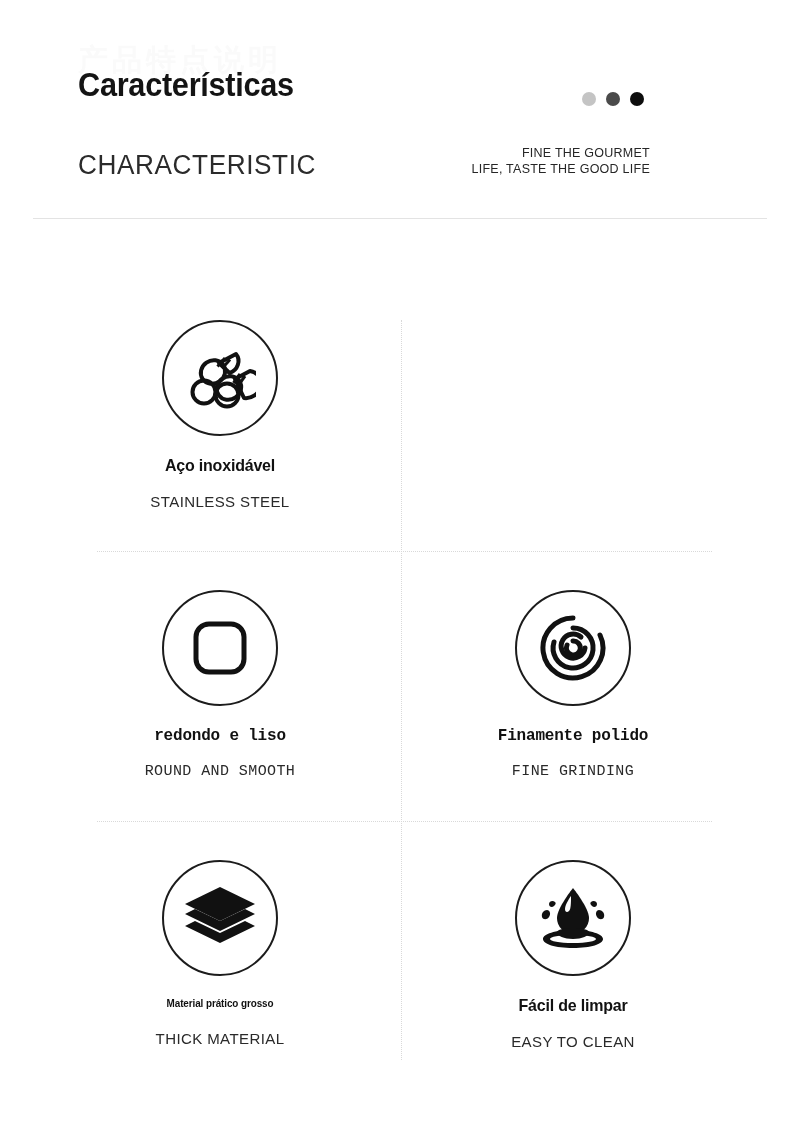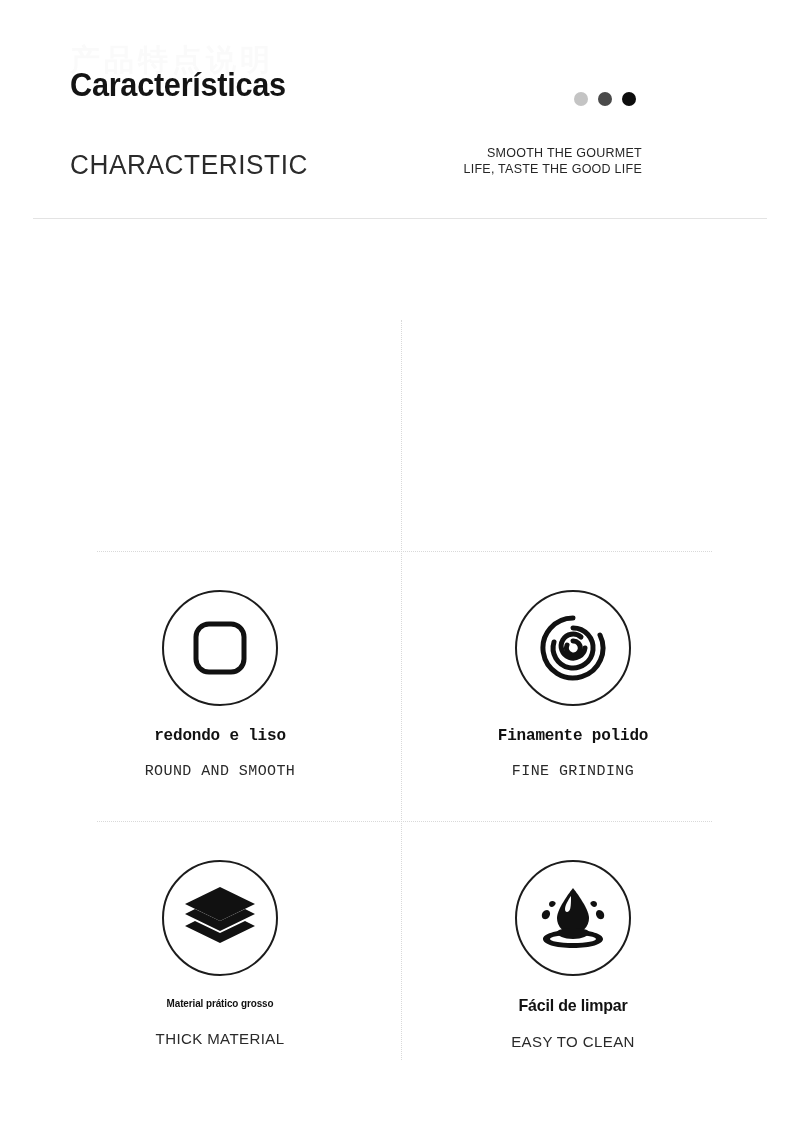--- a/index.html
+++ b/index.html
@@ -12,21 +12,21 @@
     height: 1140px;
     position: relative;
     font-family: "Liberation Sans", sans-serif;
     color: #1a1a1a;
     overflow: hidden;
   }
 
   
   .header {
     position: absolute;
-    left: 0; top: 0;
+    left: 8px; top: 0;
     width: 700px;
     height: 218px;
   }
   .watermark {
     position: absolute;
     left: 70px;
     top: 40px;
     font-size: 30px;
     font-weight: bold;
     letter-spacing: 4px;
@@ -179,29 +179,47 @@
 
   <div class="title-en">CHARACTERISTIC</div>
 
   <div class="dots">
     <span class="dot" style="background: rgb(196, 196, 196);"></span>
     <span class="dot" style="background: rgb(74, 74, 74);"></span>
     <span class="dot" style="background: rgb(13, 13, 13);"></span>
   </div>
 
   <div class="tagline">
-    <div>SMOOTH THE GOURMET</div>
+    <div>FINE THE GOURMET</div>
     <div>LIFE, TASTE THE GOOD LIFE</div>
   </div>
 
 </div>
 <div class="header-rule"></div>
 
 <div class="grid">
 
+  <div class="cell col-left row-1">
+    <div class="icon-circle">
+      <svg width="72" height="72" viewBox="0 0 72 72" fill="none" stroke="#111" stroke-width="4">
+        <ellipse cx="29" cy="30" rx="12.5" ry="11.5" transform="rotate(-35 29 30)"></ellipse>
+        <path d="M35 21 L52 12 A12.5 11.5 -35 0 1 45.5 31 Z" stroke-linejoin="round"></path>
+        <line x1="41" y1="16" x2="33.5" y2="24.5" stroke-width="3"></line>
+        <line x1="46" y1="17.5" x2="38.5" y2="26" stroke-width="3"></line>
+        <ellipse cx="45" cy="46" rx="12.5" ry="11.5" transform="rotate(-35 45 46)"></ellipse>
+        <path d="M51 37 L66 29 A12.5 11.5 -35 0 1 60 56 Z" stroke-linejoin="round"></path>
+        <line x1="56" y1="32" x2="49.5" y2="41" stroke-width="3"></line>
+        <line x1="61" y1="34" x2="54.5" y2="43" stroke-width="3"></line>
+        <circle cx="20" cy="50" r="11.5"></circle>
+        <circle cx="43" cy="53" r="11.5"></circle>
+      </svg>
+    </div>
+    <div class="label-pt">Aço inoxidável</div>
+    <div class="label-en">STAINLESS STEEL</div>
+  </div>
 
 
   <div class="cell col-left row-2">
     <div class="icon-circle">
       <svg width="60" height="60" viewBox="0 0 60 60" fill="none" stroke="#111" stroke-width="5">
         <rect x="6" y="6" width="48" height="48" rx="13" ry="13"></rect>
       </svg>
     </div>
     <div class="label-pt">redondo e liso</div>
     <div class="label-en">ROUND AND SMOOTH</div>

